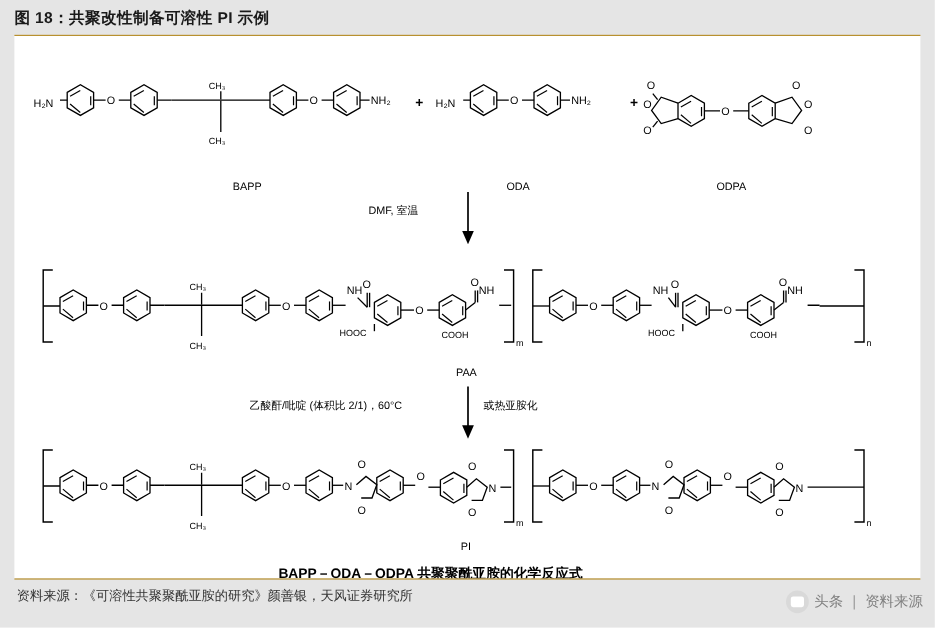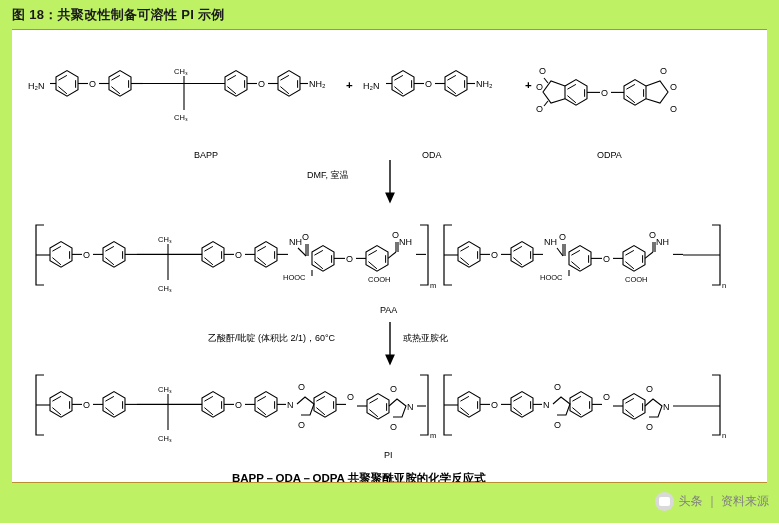--- a/index.html
+++ b/index.html
@@ -11,21 +11,21 @@
     height: 529px;
     background: #ffffff;
     font-family: "Liberation Sans", sans-serif;
     color: #000;
     overflow: hidden;
   }
   .page {
     position: relative;
     width: 779px;
     height: 523px;
-    background: #bef264;
+    background: #e5e5e5;
     box-sizing: border-box;
   }
   
   .title-bar {
     position: absolute;
     left: 0;
     top: 0;
     width: 779px;
     height: 30px;
     display: flex;
@@ -348,19 +348,20 @@
       </g>
 
       <text class="lbl" x="372" y="428">PI</text>
 
       <text class="lbl-b" x="220" y="452">BAPP－ODA－ODPA 共聚聚酰亚胺的化学反应式</text>
     </svg>
   </div>
 
   <div class="rule bottom"></div>
 
+  <div class="source">资料来源：《可溶性共聚聚酰亚胺的研究》颜善银，天风证券研究所</div>
 
   <div class="watermark">
     <span class="wm-logo"></span>
     <span class="wm-text">头条 ｜ 资料来源</span>
   </div>
 
 </div>
 
 </body></html>

